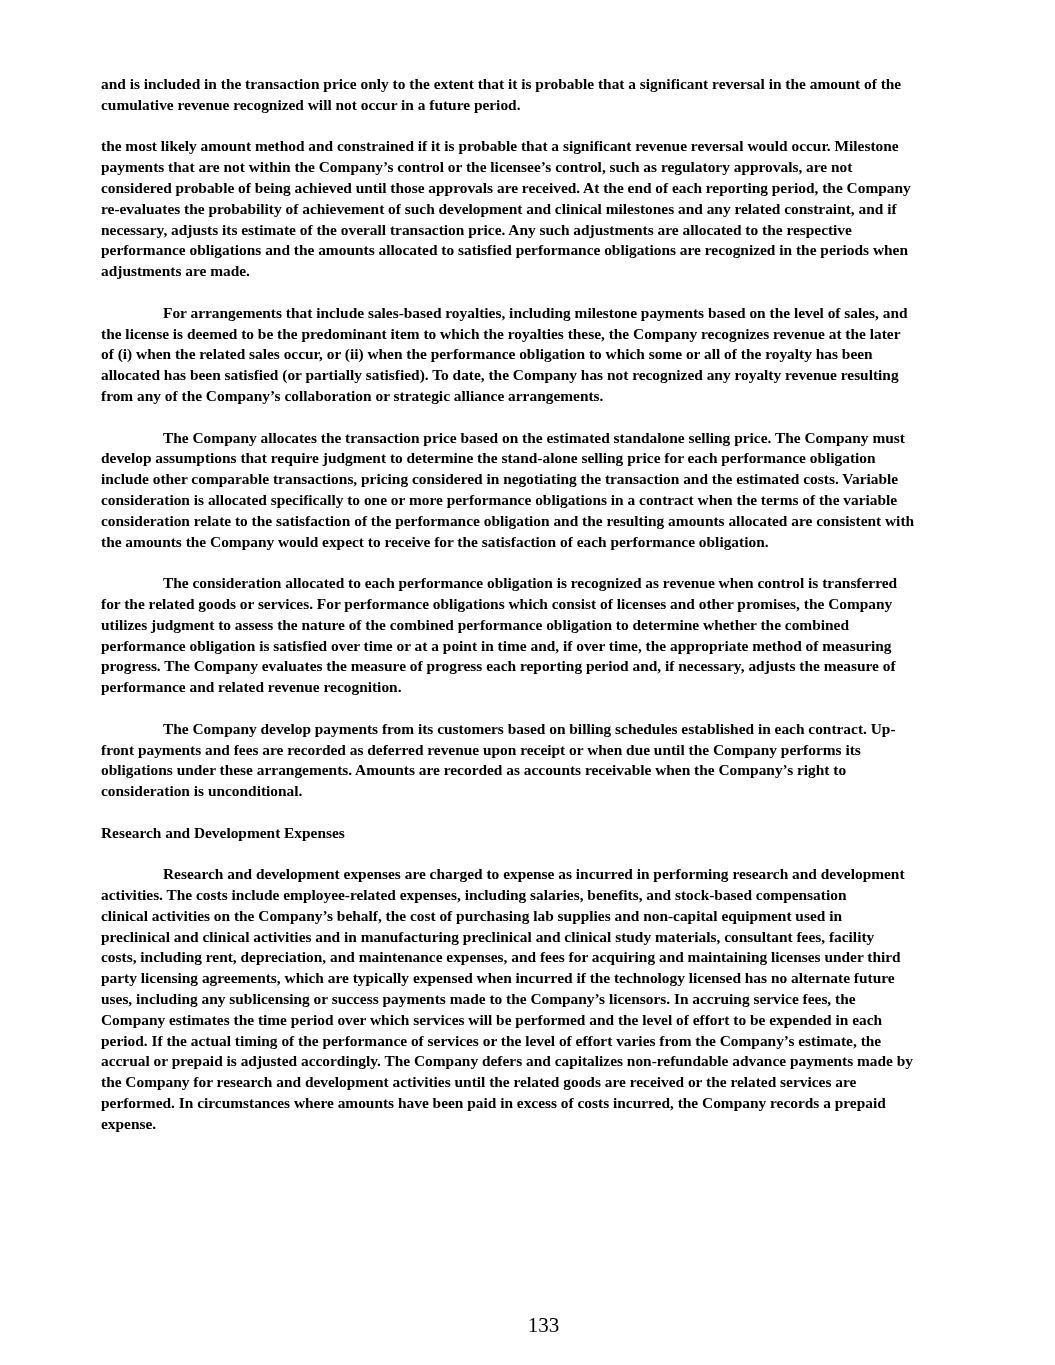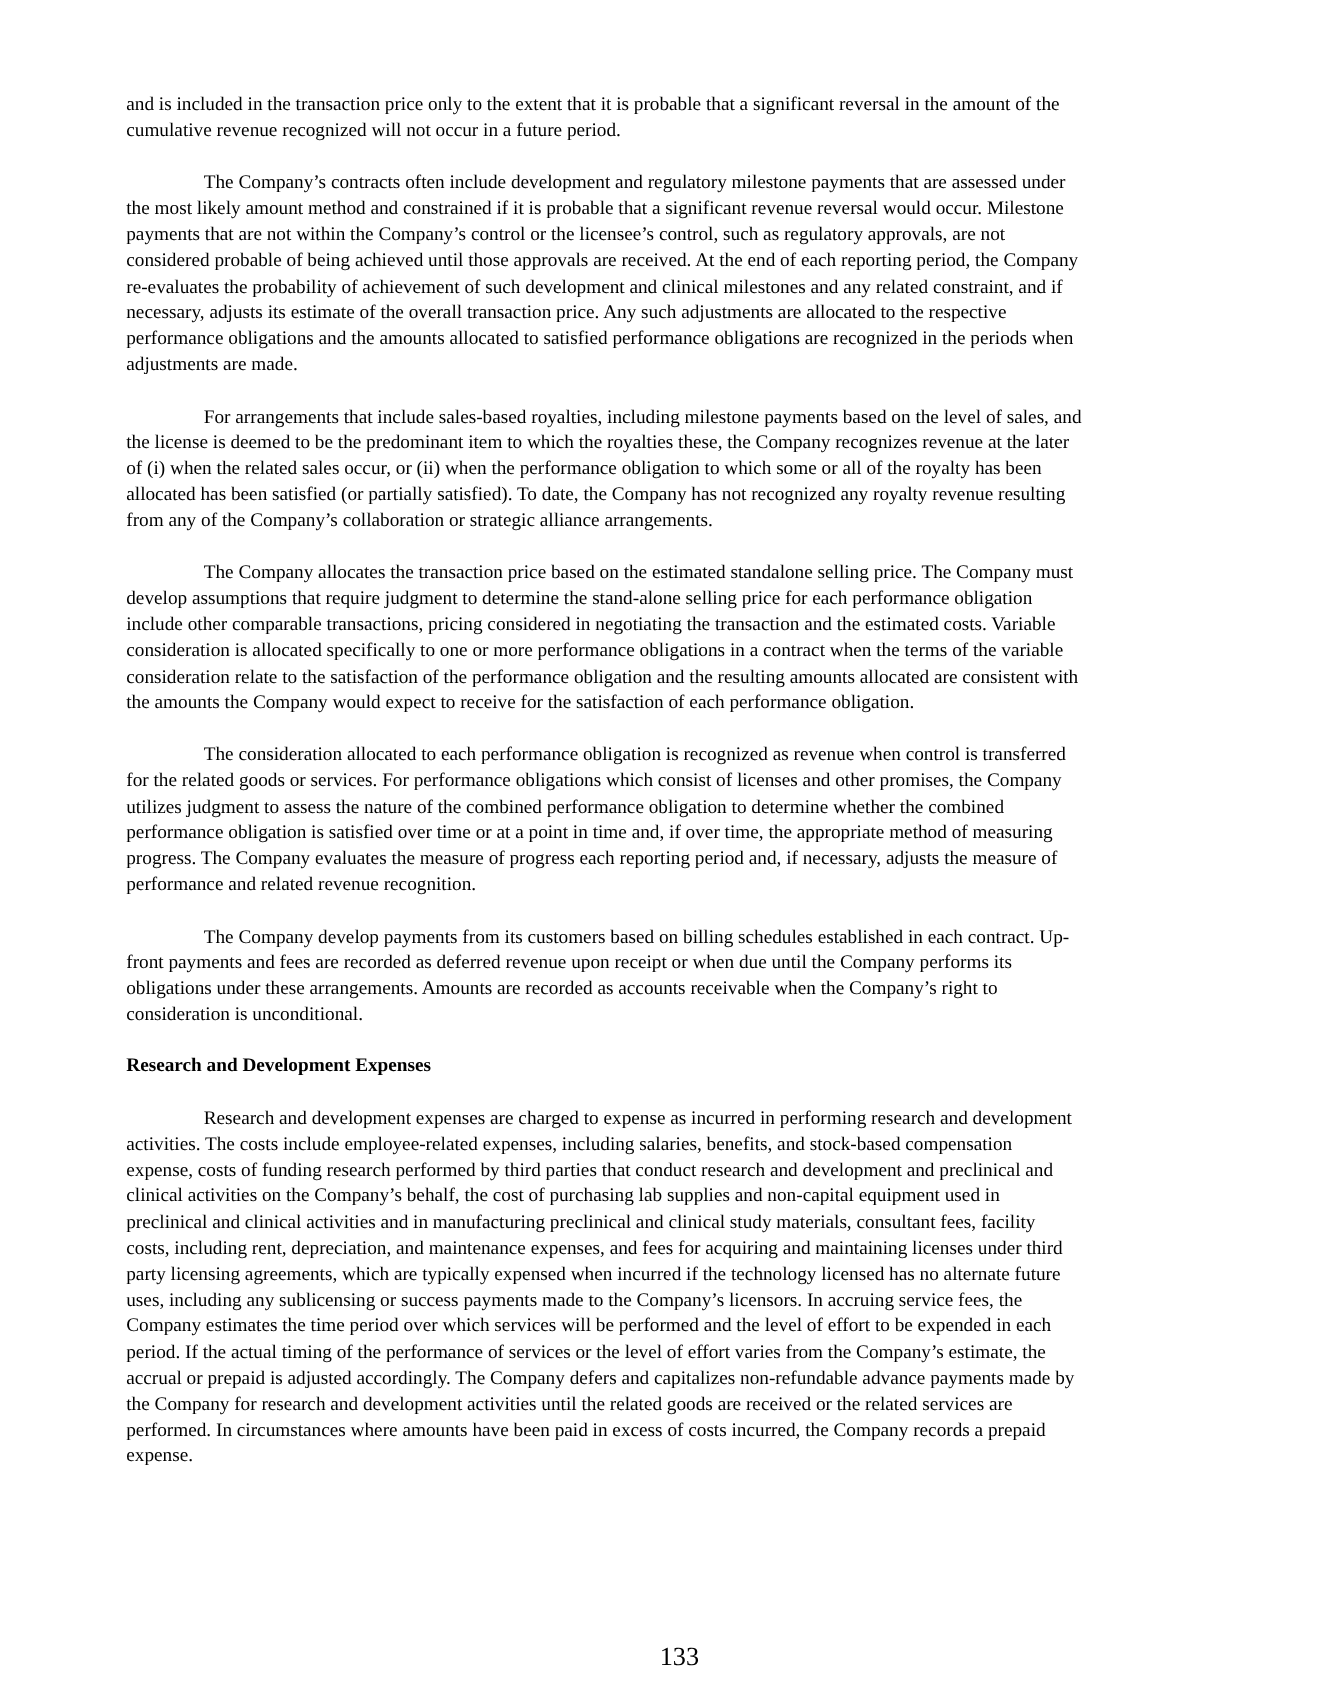--- a/index.html
+++ b/index.html
@@ -18,20 +18,21 @@
     }
     .page {
       position: absolute;
       left: 101px;
       top: 74px;
       width: 860px;
     }
     .para {
       margin: 0;
       padding: 0;
+      font-weight: bold;
     }
     .line {
       display: block;
       height: 20.8px;
       line-height: 20.8px;
       white-space: nowrap;
     }
     .line.indent {
       padding-left: 62px;
     }
@@ -59,21 +60,20 @@
 
 <div class="page">
 
   <div class="para">
     <span class="line">and is included in the transaction price only to the extent that it is probable that a significant reversal in the amount of the</span>
     <span class="line">cumulative revenue recognized will not occur in a future period.</span>
   </div>
   <div class="gap"></div>
 
   <div class="para">
-    <span class="line indent">The Company’s contracts often include development and regulatory milestone payments that are assessed under</span>
     <span class="line">the most likely amount method and constrained if it is probable that a significant revenue reversal would occur. Milestone</span>
     <span class="line">payments that are not within the Company’s control or the licensee’s control, such as regulatory approvals, are not</span>
     <span class="line">considered probable of being achieved until those approvals are received. At the end of each reporting period, the Company</span>
     <span class="line">re-evaluates the probability of achievement of such development and clinical milestones and any related constraint, and if</span>
     <span class="line">necessary, adjusts its estimate of the overall transaction price. Any such adjustments are allocated to the respective</span>
     <span class="line">performance obligations and the amounts allocated to satisfied performance obligations are recognized in the periods when</span>
     <span class="line">adjustments are made.</span>
   </div>
   <div class="gap"></div>
 
@@ -113,21 +113,20 @@
     <span class="line">consideration is unconditional.</span>
   </div>
   <div class="gap"></div>
 
   <div class="heading">Research and Development Expenses</div>
   <div class="gap"></div>
 
   <div class="para">
     <span class="line indent">Research and development expenses are charged to expense as incurred in performing research and development</span>
     <span class="line">activities. The costs include employee-related expenses, including salaries, benefits, and stock-based compensation</span>
-    <span class="line">expense, costs of funding research performed by third parties that conduct research and development and preclinical and</span>
     <span class="line">clinical activities on the Company’s behalf, the cost of purchasing lab supplies and non-capital equipment used in</span>
     <span class="line">preclinical and clinical activities and in manufacturing preclinical and clinical study materials, consultant fees, facility</span>
     <span class="line">costs, including rent, depreciation, and maintenance expenses, and fees for acquiring and maintaining licenses under third</span>
     <span class="line">party licensing agreements, which are typically expensed when incurred if the technology licensed has no alternate future</span>
     <span class="line">uses, including any sublicensing or success payments made to the Company’s licensors. In accruing service fees, the</span>
     <span class="line">Company estimates the time period over which services will be performed and the level of effort to be expended in each</span>
     <span class="line">period. If the actual timing of the performance of services or the level of effort varies from the Company’s estimate, the</span>
     <span class="line">accrual or prepaid is adjusted accordingly. The Company defers and capitalizes non-refundable advance payments made by</span>
     <span class="line">the Company for research and development activities until the related goods are received or the related services are</span>
     <span class="line">performed. In circumstances where amounts have been paid in excess of costs incurred, the Company records a prepaid</span>

